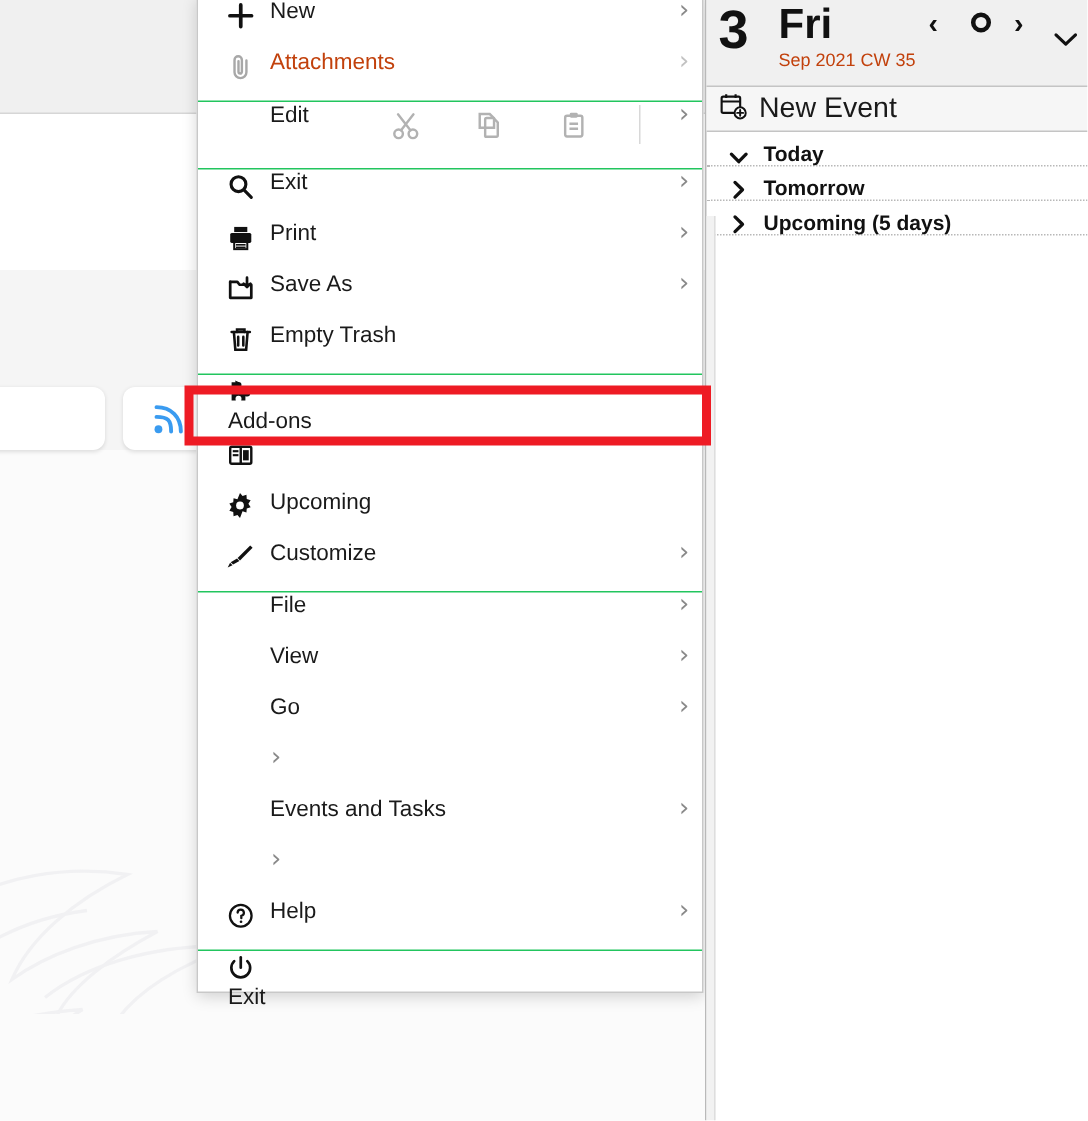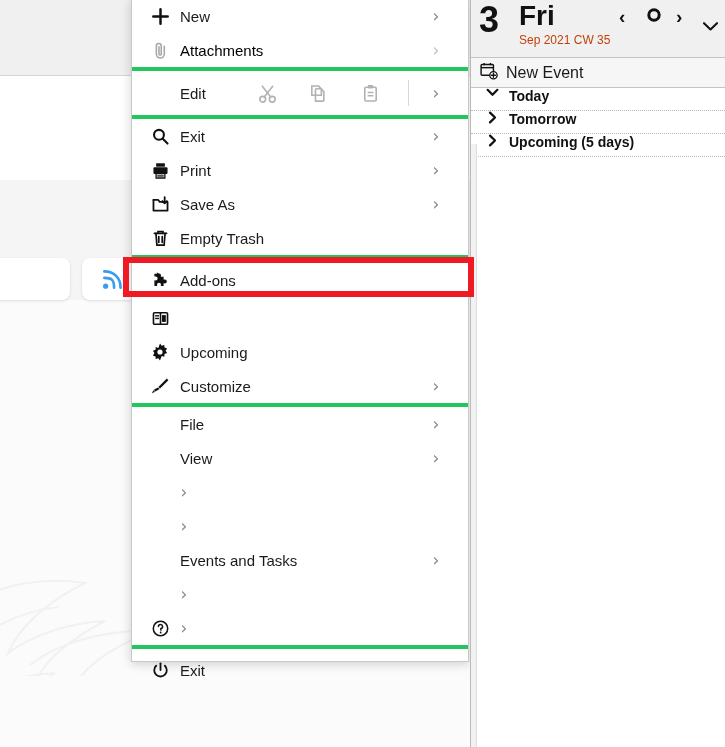--- a/index.html
+++ b/index.html
@@ -49,53 +49,53 @@
     background: #fbfbfb;
   }
 
   
   .menu {
     position: absolute; left: 131px; top: -2px; width: 338px; height: 664px;
     background: #ffffff;
     border: 1px solid #c8c8c8;
     box-shadow: 0 2px 10px rgba(0,0,0,0.18);
   }
-  .menu-group + .menu-group { border-top: 4px solid #22c55e; }
+  .menu-group + .menu-group { border-top: 1px solid #22c55e; }
 
   .mi {
-    position: relative; display: flex; align-items: center;
-    height: 30px; padding: 0 22px 0 14px; cursor: default;
+    position: relative; display: flex; align-items: flex-start;
+    height: 30px; padding: 0 2px 0 14px; cursor: default;
   }
   .mi-icon {
     width: 28px; min-width: 28px; height: 22px;
     display: flex; align-items: center; justify-content: center;
     color: #1a1a1a;
   }
   .mi-label {
     flex: 1; font-size: 15px; color: #1a1a1a;
     padding-left: 6px; white-space: nowrap;
   }
-  .mi.disabled .mi-label, .mi.disabled .mi-icon { color: #000000; }
+  .mi.disabled .mi-label, .mi.disabled .mi-icon { color: #c2410c; }
   .mi-arrow {
     width: 20px; text-align: center; color: #8a8a8a;
     font-size: 17px; line-height: 1; font-family: "DejaVu Sans", sans-serif;
   }
   .mi.disabled .mi-arrow { color: #c2c2c2; }
   
   .mi-spacer { width: 28px; min-width: 28px; }
 
   
   .edit-row { height: 44px; }
   .edit-label { font-size: 15px; color: #1a1a1a; width: 96px; padding-left: 34px; }
   .edit-tools { flex: 1; display: flex; align-items: center; justify-content: space-around; }
   .edit-btn { width: 30px; height: 30px; display: flex; align-items: center; justify-content: center; color: #b0b0b0; }
   .edit-div { width: 1px; height: 26px; background: #d8d8d8; margin: 0 6px 0 2px; }
 
   .row-tall { height: 34px; }
-  .row-xtall { height: 42px; }
+  .row-xtall { height: 42px; flex-direction: column; }
 
   
   .highlight {
     position: absolute; left: 123px; top: 257px; width: 351px; height: 40px;
     border: 6px solid #ee1b24; background: transparent;
     pointer-events: none; z-index: 40;
   }
 
   
   .agenda {
@@ -121,24 +121,24 @@
   .nav-prev { position: absolute; left: 148px; top: 6px; font-size: 19px; font-weight: bold; color: #111; }
   .nav-today { position: absolute; left: 174px; top: 6px; }
   .nav-next { position: absolute; left: 205px; top: 6px; font-size: 19px; font-weight: bold; color: #111; }
   .nav-expand { position: absolute; left: 231px; top: 17px; font-size: 17px; color: #111; }
 
   .new-event {
     position: relative; display: flex; align-items: center;
     height: 30px; padding-left: 8px; gap: 8px;
     background: #f6f6f6; border-bottom: 1px solid #c4c4c4;
   }
-  .new-event-label { font-size: 16px; color: #1a1a1a; }
+  .new-event-label { font-size: 19px; color: #1a1a1a; }
 
   .agenda-row {
-    display: flex; align-items: flex-start; height: 23px;
+    display: flex; align-items: flex-end; height: 23px;
     padding-left: 14px; gap: 10px;
     border-bottom: 1px dotted #b8b8b8;
   }
   .agenda-row-label { font-size: 14px; font-weight: bold; color: #111; }
   .agenda-chevron { width: 14px; display: flex; align-items: center; justify-content: center; }
 
   .agenda-scroll {
     position: absolute; left: 0; top: 144px; width: 6px; height: 603px;
     background: #f2f2f2; border-right: 1px solid #dedede;
   }
@@ -351,20 +351,21 @@
         <span class="mi-label">File</span>
         <span class="mi-arrow">›</span>
       </div>
       <div class="mi row-tall">
         <span class="mi-spacer"></span>
         <span class="mi-label">View</span>
         <span class="mi-arrow">›</span>
       </div>
       <div class="mi row-tall">
         <span class="mi-spacer"></span>
+        <span class="mi-label">Go</span>
         <span class="mi-arrow">›</span>
       </div>
       <div class="mi row-tall">
         <span class="mi-spacer"></span>
         <span class="mi-arrow">›</span>
       </div>
       <div class="mi row-tall">
         <span class="mi-spacer"></span>
         <span class="mi-label">Events and Tasks</span>
         <span class="mi-arrow">›</span>
@@ -376,20 +377,21 @@
       <div class="mi row-tall">
         <span class="mi-icon">
           <svg width="19" height="19" viewBox="0 0 20 20">
               <g fill="none" stroke="#111" stroke-width="1.6">
                 <circle cx="10" cy="10" r="7.6"></circle>
                 <path d="M7.8 7.8a2.2 2.2 0 1 1 2.6 2.3v1.6" stroke-linecap="round"></path>
               </g>
               <circle cx="10.2" cy="14.2" r="0.95" fill="#111"></circle>
             </svg>
         </span>
+        <span class="mi-label">Help</span>
         <span class="mi-arrow">›</span>
       </div>
     </div>
 
     <div class="menu-group">
       <div class="mi row-xtall">
         <span class="mi-icon">
           <svg width="19" height="19" viewBox="0 0 20 20">
               <g fill="none" stroke="#111" stroke-width="1.9" stroke-linecap="round">
                 <path d="M10 2.4v7.2"></path>

